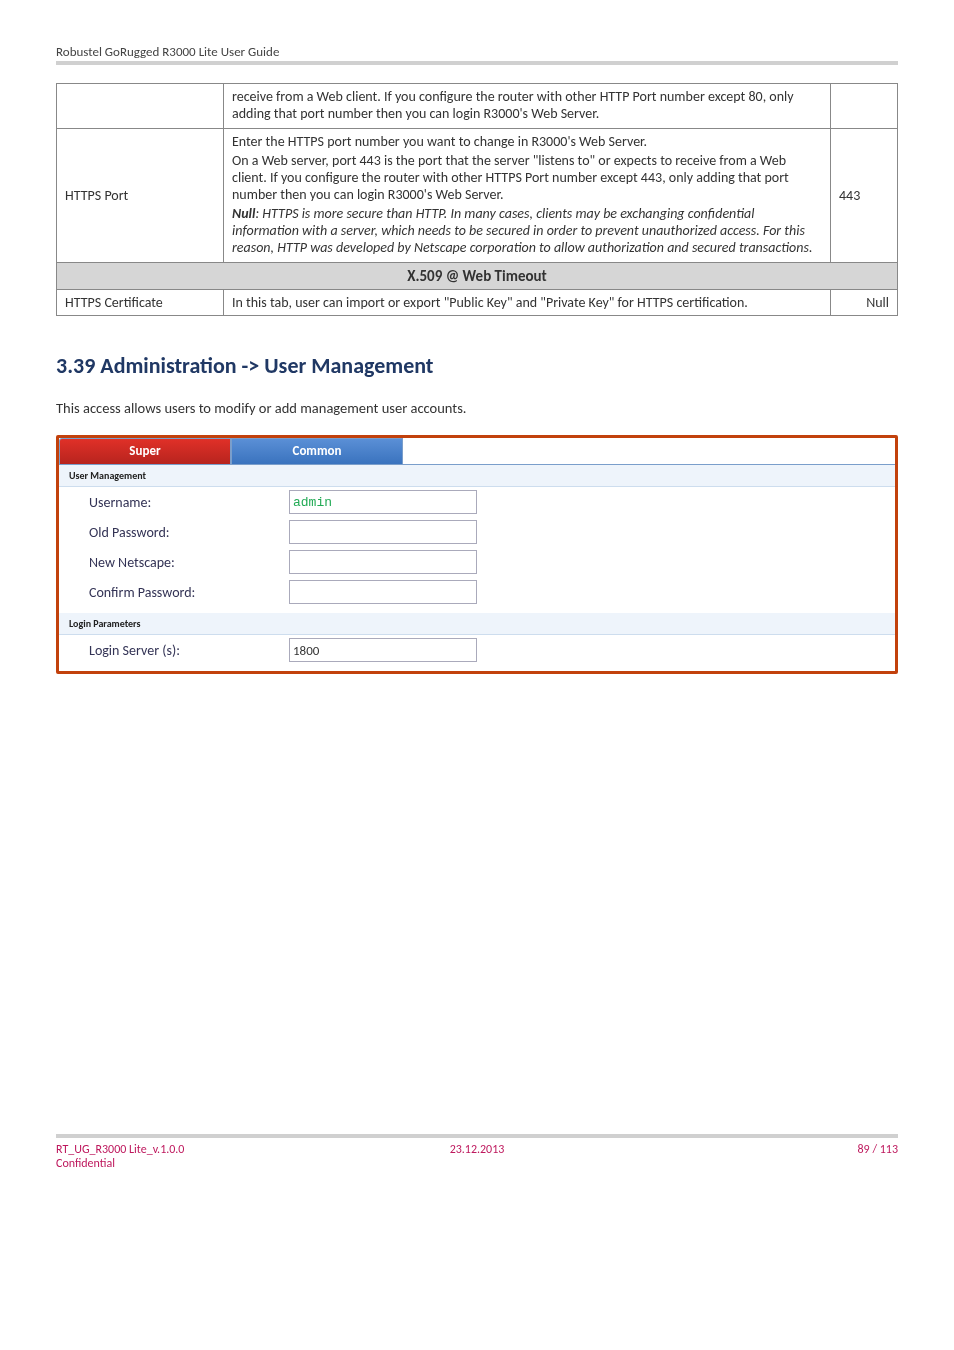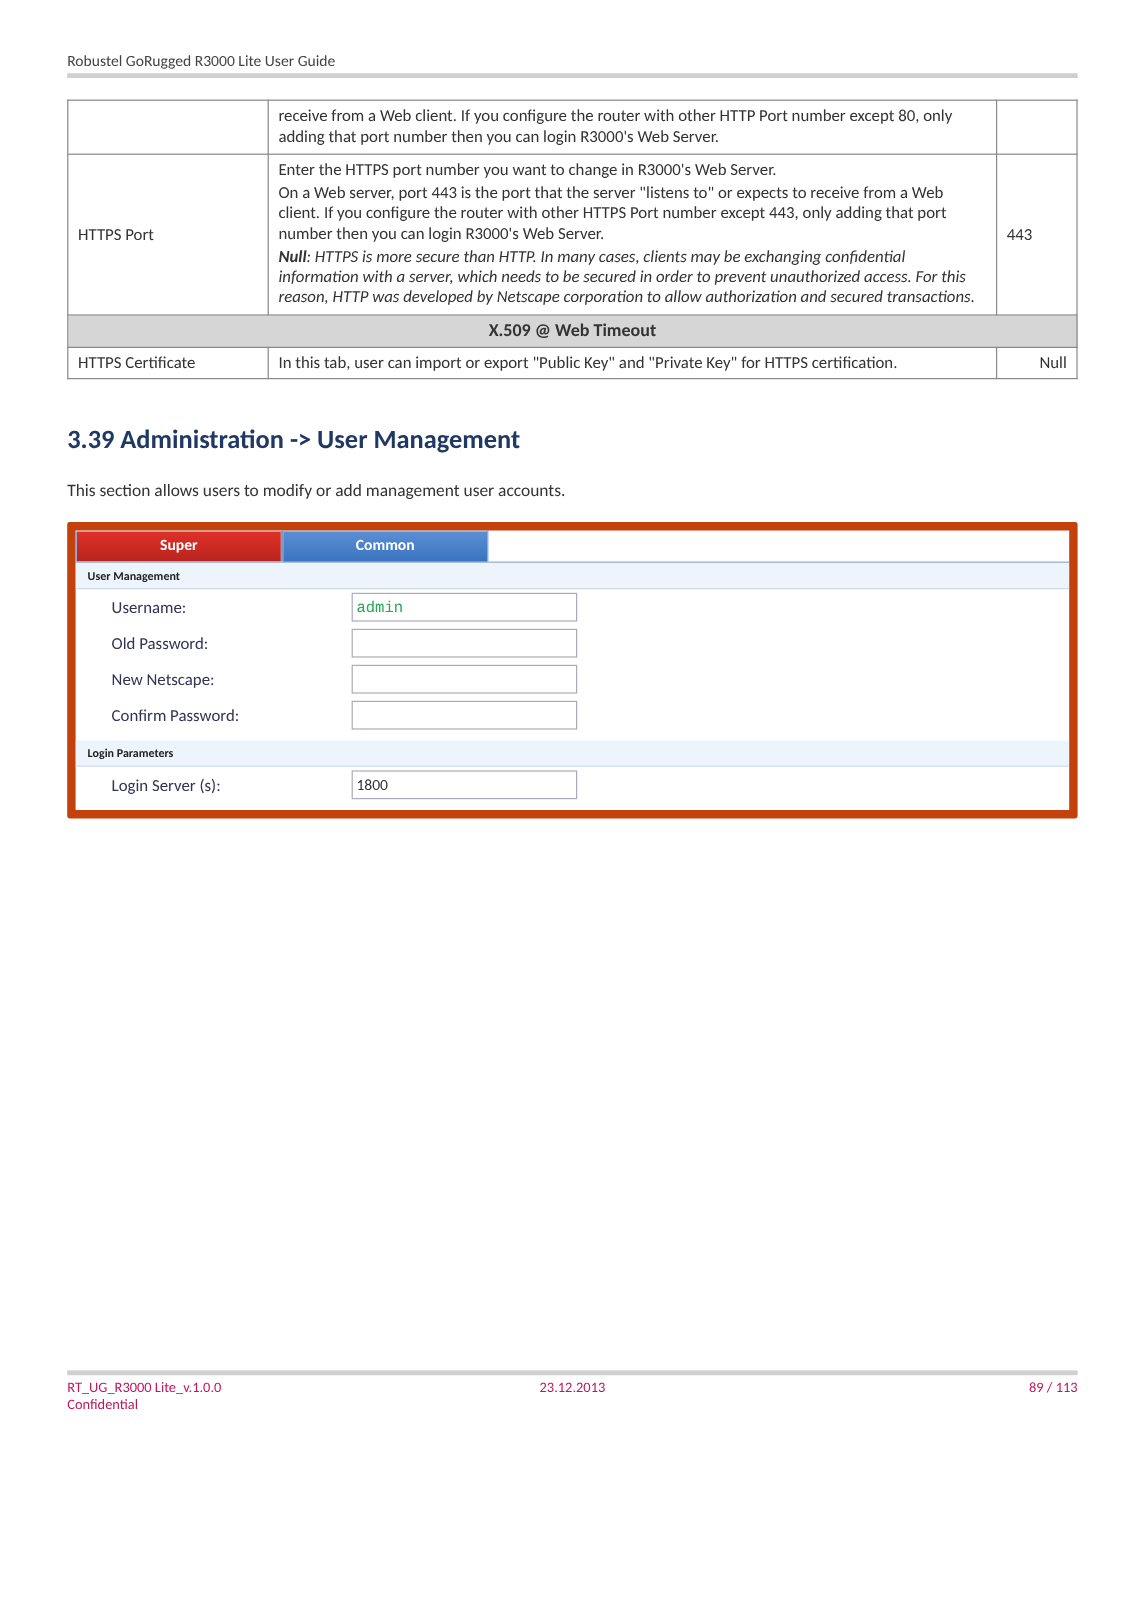--- a/index.html
+++ b/index.html
@@ -59,21 +59,21 @@
     font-weight: bold;
     color: #203864;
     margin: 36px 0 20px 0;
   }
   .body-text {
     font-size: 14.5px;
     margin: 8px 0 18px 0;
   }
 
   .panel-wrap {
-    border: 7px solid #c2410c;
+    border: 3px solid #c2410c;
     border-radius: 2px;
     overflow: hidden;
   }
   .tabs {
     display: flex;
     height: 26px;
   }
   .tab {
     width: 170px;
     text-align: center;
@@ -170,21 +170,21 @@
     </tr>
     <tr>
       <td class="label-col">HTTPS Certificate</td>
       <td>In this tab, user can import or export "Public Key" and "Private Key" for HTTPS certification.</td>
       <td class="small-col" style="vertical-align: middle; text-align: right;">Null</td>
     </tr>
   </tbody>
     </table>
 
   <h2 class="section">3.39  Administration -&gt; User Management</h2>
-  <div class="body-text">This section allows users to modify or add management user accounts.</div>
+  <div class="body-text">This access allows users to modify or add management user accounts.</div>
 
   <div class="panel-wrap">
     <div class="tabs">
       <div class="tab tab-active">Super</div>
       <div class="tab tab-inactive">Common</div>
     </div>
     <div class="panel-body">
       <div class="section-header">User Management</div>
 
       <div class="field-row">

